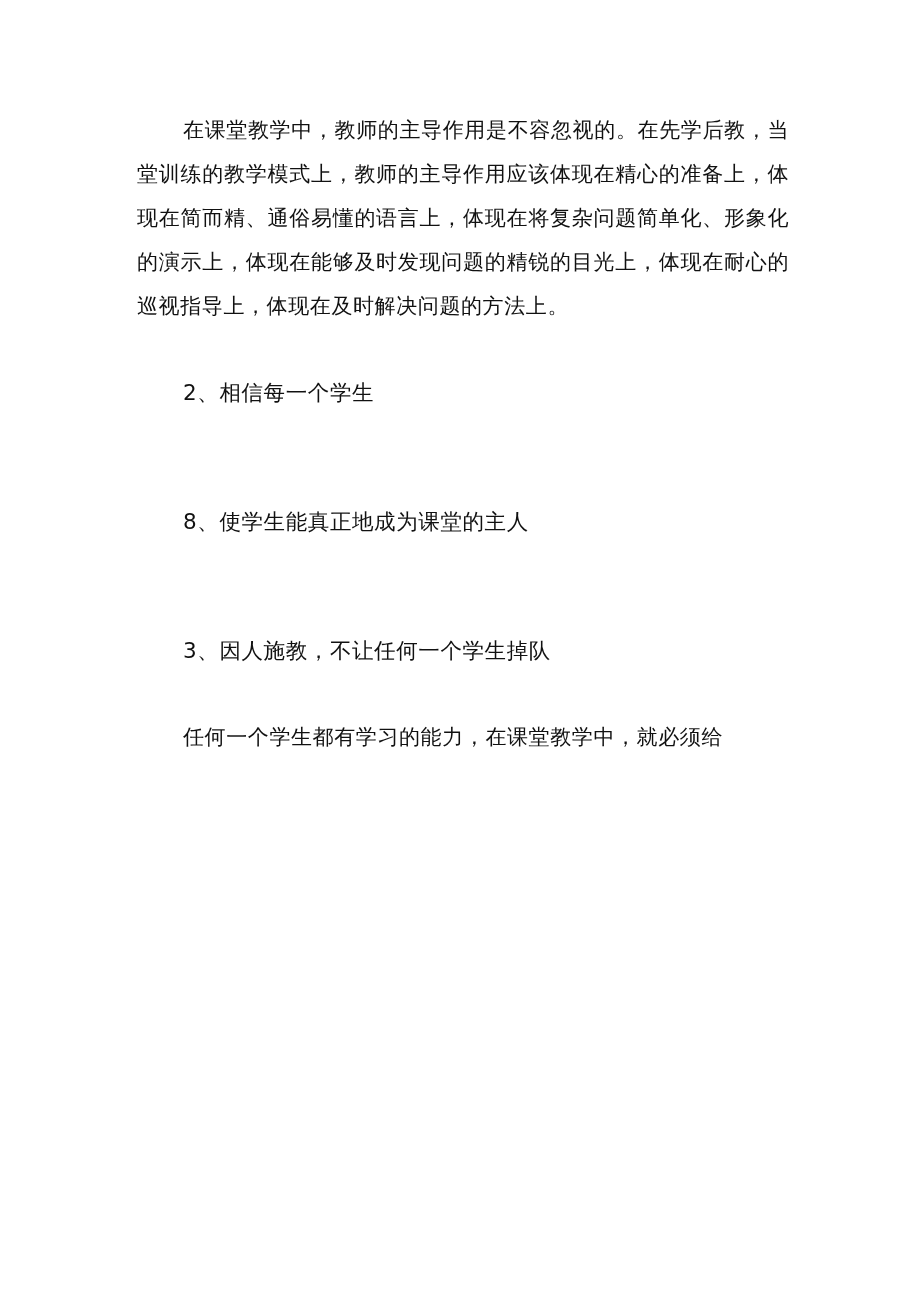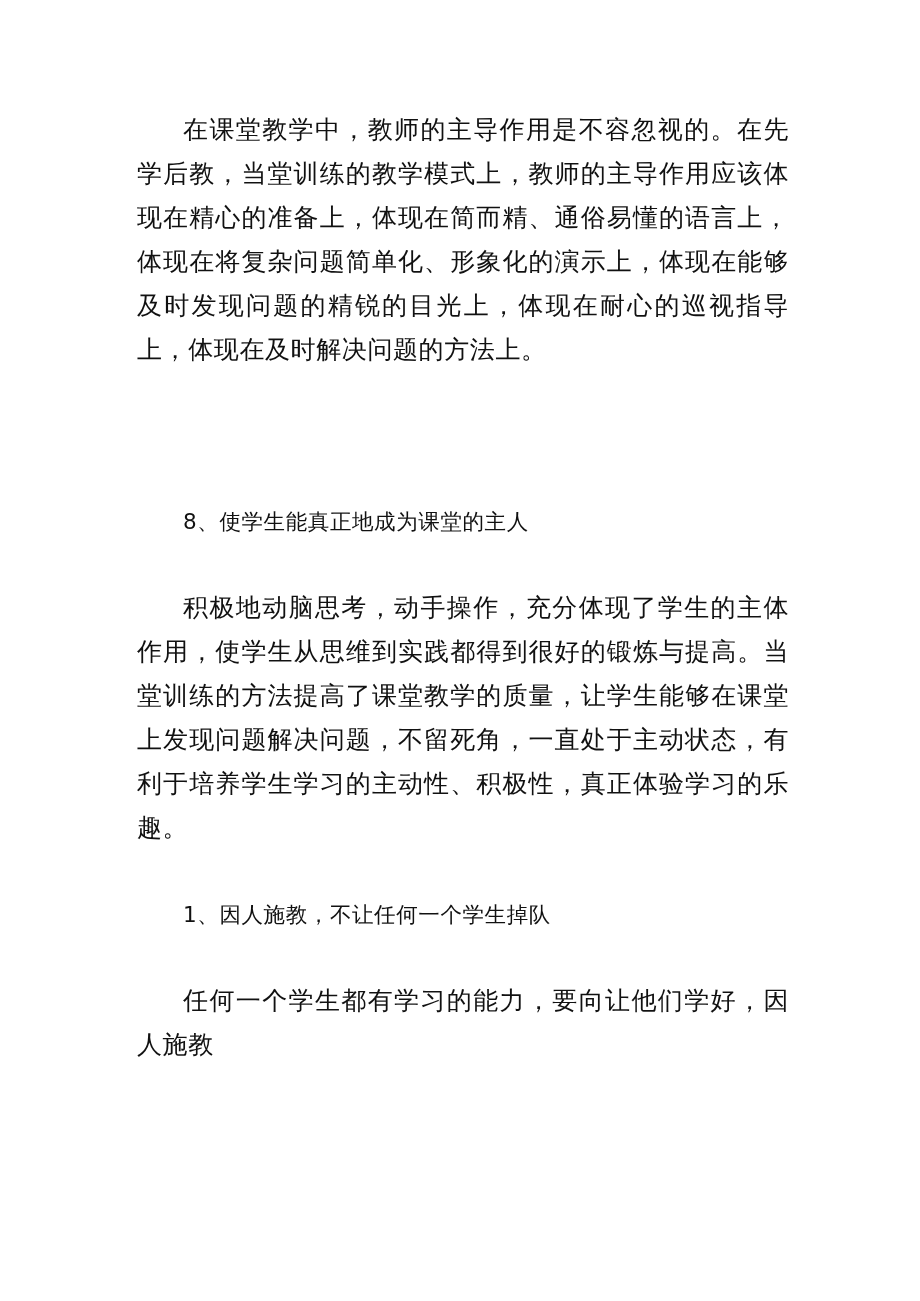--- a/index.html
+++ b/index.html
@@ -16,21 +16,21 @@
       color: #111111;
     }
     .page {
       position: absolute;
       left: 137px;
       top: 108px;
       width: 652px;
     }
     .para {
       margin: 0;
-      font-size: 25px;
+      font-size: 21px;
       line-height: 44px;
       text-align: justify;
       text-align-last: left;
       letter-spacing: 0.6px;
     }
     .para.indent {
       text-indent: 46px;
     }
     .heading {
       margin: 0;
@@ -42,27 +42,27 @@
     .gap-after-para { height: 43px; }
     .gap-after-heading { height: 42px; }
   </style>
 </head>
 <body>
 
 <div class="page">
   <p class="para indent">在课堂教学中，教师的主导作用是不容忽视的。在先学后教，当堂训练的教学模式上，教师的主导作用应该体现在精心的准备上，体现在简而精、通俗易懂的语言上，体现在将复杂问题简单化、形象化的演示上，体现在能够及时发现问题的精锐的目光上，体现在耐心的巡视指导上，体现在及时解决问题的方法上。</p>
   <div class="gap-after-para"></div>
 
+  <p class="heading">2、相信每一个学生</p>
   <div class="gap-after-heading"></div>
 
   <div class="gap-after-para"></div>
 
   <p class="heading">8、使学生能真正地成为课堂的主人</p>
   <div class="gap-after-heading"></div>
 
-  <p class="para indent">积极地动脑思考，动手操作，充分体现了学生的主体作用，使学生从思维到实践都得到很好的锻炼与提高。当堂训练的方法提高了课堂教学的质量，让学生能够在课堂上发现问题解决问题，不留死角，一直处于主动状态，有利于培养学生学习的主动性、积极性，真正体验学习的乐趣。</p>
   <div class="gap-after-para"></div>
 
-  <p class="heading">1、因人施教，不让任何一个学生掉队</p>
+  <p class="heading">3、因人施教，不让任何一个学生掉队</p>
   <div class="gap-after-heading"></div>
 
-  <p class="para indent">任何一个学生都有学习的能力，要向让他们学好，因人施教</p>
+  <p class="para indent">任何一个学生都有学习的能力，在课堂教学中，就必须给</p>
 </div>
 
 </body></html>

